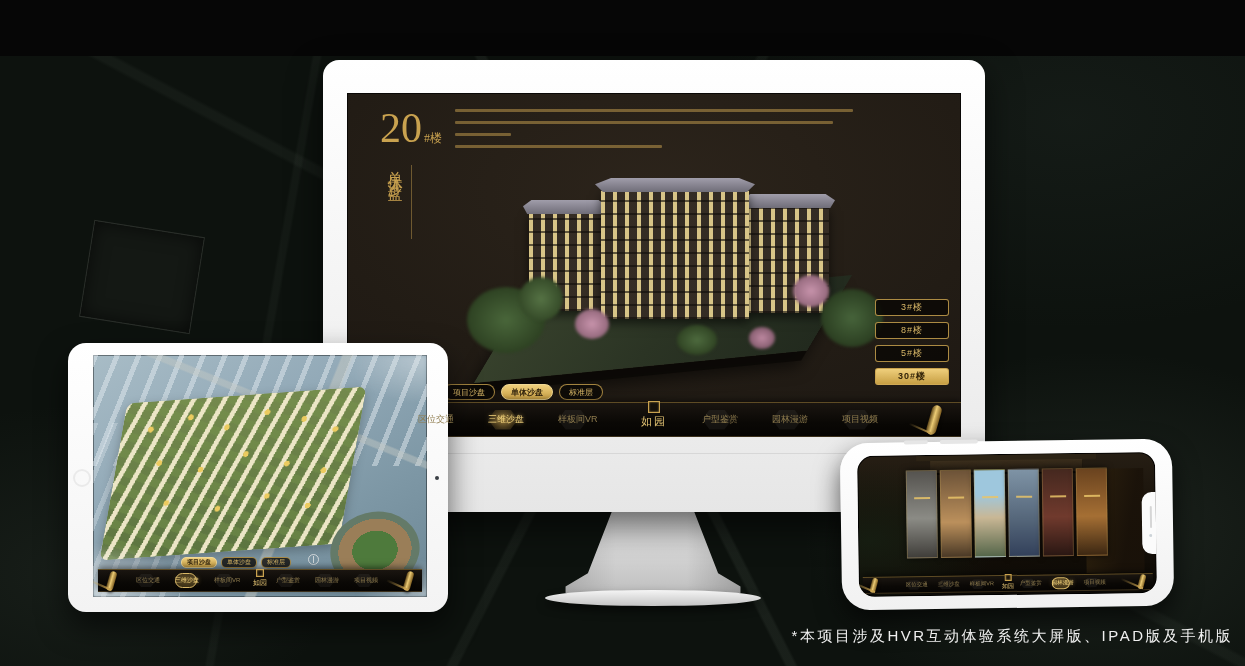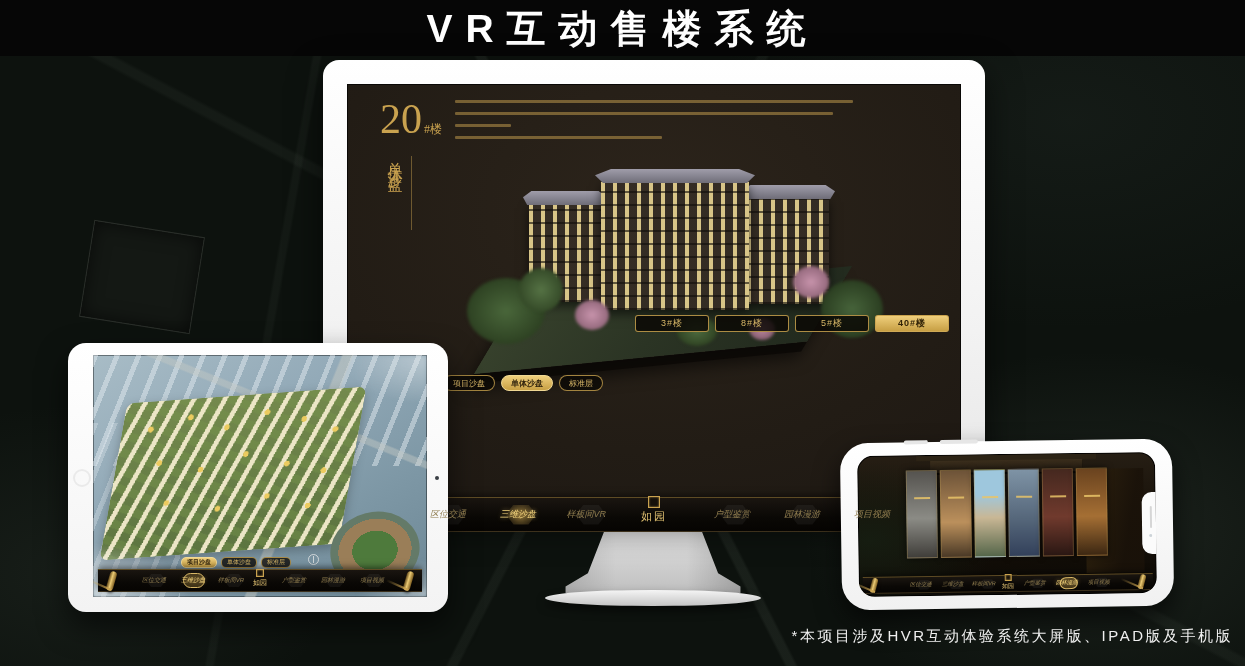--- a/index.html
+++ b/index.html
@@ -30,21 +30,21 @@
   .stand{position:absolute;left:560px;top:511px;width:186px;height:82px;
     clip-path:polygon(28% 0,72% 0,85% 76%,97% 92%,97% 100%,3% 100%,3% 92%,15% 76%);
     background:linear-gradient(180deg,#ececec,#d4d4d4 55%,#bfbfbf);}
   .stand::after{content:'';position:absolute;inset:0;
     background:linear-gradient(90deg,rgba(0,0,0,.14),transparent 30%,transparent 68%,rgba(0,0,0,.20));}
   .mon-base{position:absolute;left:545px;top:590px;width:216px;height:16px;border-radius:50%;
     background:linear-gradient(#f5f5f5,#c4c4c4);box-shadow:0 5px 10px rgba(0,0,0,.55);}
   .mon-frame{position:absolute;left:323px;top:60px;width:662px;height:452px;border-radius:16px;
     background:linear-gradient(#ffffff,#f2f2f2 60%,#e6e6e6);box-shadow:0 14px 34px rgba(0,0,0,.6);}
   .mon-seam{position:absolute;left:3px;right:3px;top:393px;height:1px;background:rgba(0,0,0,.08);}
-  .mon-screen{position:absolute;left:24px;top:24px;width:614px;height:448px;overflow:hidden;
+  .mon-screen{position:absolute;left:24px;top:33px;width:614px;height:344px;overflow:hidden;
     background:radial-gradient(120% 120% at 50% 28%, #2c241b 0%, #221c15 45%, #181310 100%);
     box-shadow:inset 0 0 0 1px #0a0806;}
 
   
   .m-title{position:absolute;left:33px;top:14px;color:#c9a24f;font-family:"Liberation Serif",serif;}
   .m-title .num{font-size:42px;line-height:1;}
   .m-title .unit{font-size:12px;margin-left:2px;}
   .m-sub{position:absolute;left:38px;top:66px;writing-mode:vertical-rl;text-orientation:upright;
     color:#c9a24f;font-size:15px;letter-spacing:5px;font-family:"Liberation Serif",serif;}
   .m-subline{position:absolute;left:64px;top:72px;width:1px;height:74px;background:rgba(201,162,79,.45);}
@@ -76,42 +76,42 @@
   .bld.wr{left:298px;bottom:70px;width:82px;height:106px;}
   .tree{position:absolute;border-radius:50%;filter:blur(1.5px);}
   .tree.g1{left:18px;bottom:30px;width:78px;height:66px;background:radial-gradient(#49663a,#223218);}
   .tree.g2{left:70px;bottom:62px;width:44px;height:44px;background:radial-gradient(#557244,#27391c);}
   .tree.g3{left:372px;bottom:36px;width:62px;height:58px;background:radial-gradient(#46633a,#1f2e16);}
   .tree.g4{left:228px;bottom:28px;width:40px;height:30px;background:radial-gradient(#4d6a3e,#243418);}
   .tree.p1{left:126px;bottom:44px;width:34px;height:30px;background:radial-gradient(#c793ab,#7e5668);}
   .tree.p2{left:344px;bottom:76px;width:36px;height:32px;background:radial-gradient(#c793ab,#7e5668);}
   .tree.p3{left:300px;bottom:34px;width:26px;height:22px;background:radial-gradient(#bd88a0,#6e4a5a);}
 
-  .floors{position:absolute;right:12px;top:206px;display:flex;gap:6px;margin-top:25px;}
+  .floors{position:absolute;right:12px;top:206px;display:flex;flex-direction:column;gap:6px;}
   .floor-btn{width:72px;height:15px;font-size:9px;letter-spacing:1px;color:#d9b868;
     border:1px solid rgba(201,162,79,.85);background:rgba(10,8,5,.85);border-radius:3px;
     display:flex;align-items:center;justify-content:center;cursor:pointer;}
   .floor-btn.active{background:linear-gradient(#efcf7c,#c79f44);color:#332408;font-weight:bold;}
 
   .pill-tabs{position:absolute;display:flex;gap:6px;justify-content:center;}
   .pill{display:flex;align-items:center;justify-content:center;border:1px solid rgba(201,162,79,.8);
     color:#d9b868;background:rgba(12,9,5,.78);cursor:pointer;white-space:nowrap;}
   .pill.active{background:linear-gradient(#efcf7c,#c79f44);color:#33250e;font-weight:bold;border-color:#f0d894;}
   .m-tabs{left:96px;top:291px;}
   .m-tabs .pill{height:14px;padding:0 9px;font-size:8px;border-radius:8px;}
   .t-tabs{left:88px;bottom:29px;gap:4px;}
   .t-tabs .pill{height:9px;padding:0 5px;font-size:6px;border-radius:5px;}
 
   
   .gold-nav{position:absolute;display:flex;align-items:center;justify-content:center;
     background:linear-gradient(#1a1510,#0a0805 60%,#060402);
     border-top:1px solid rgba(201,162,79,.45);border-bottom:1px solid rgba(201,162,79,.2);
     box-shadow:0 -2px 6px rgba(0,0,0,.5);}
-  .navitem{position:relative;display:flex;align-items:center;justify-content:flex-end;
-    color:#8f7c4e;cursor:pointer;height:100%;font-style:italic;}
+  .navitem{position:relative;display:flex;align-items:center;justify-content:flex-start;
+    color:#8f7c4e;cursor:pointer;height:100%;}
   .hex{position:absolute;clip-path:polygon(25% 0,75% 0,100% 50%,75% 100%,25% 100%,0 50%);
     background:rgba(255,255,255,.05);}
   .nl{position:relative;z-index:1;white-space:nowrap;}
   .navitem.active{color:#f2d37c;text-shadow:0 0 4px rgba(233,196,105,.7);}
   .navitem.active .hex{background:radial-gradient(circle,rgba(201,162,79,.6),rgba(201,162,79,.12) 75%);}
   .navlogo{display:flex;flex-direction:column;align-items:center;gap:1px;color:#e2c272;
     font-family:"Liberation Serif",serif;}
   .seal{border:1px solid #c9a24f;background:#15100a;box-shadow:inset 0 0 2px #c9a24f;}
   .scroll{position:absolute;border-radius:5px;transform:rotate(16deg);
     background:linear-gradient(90deg,#5d4518,#eccb74 45%,#7c5c20);
@@ -238,21 +238,20 @@
   .p5{background:linear-gradient(#45281f 0%,#703a2d 55%,#2a1713 100%);}
   .p6{background:linear-gradient(#6a431f 0%,#a56f34 55%,#3c2712 100%);}
 </style>
 </head>
 <body>
 
 <div class="stage">
   <div class="bg-map"></div>
   <div class="plaque"></div>
   <div class="title-band"></div>
-  <h1 class="page-title">VR互动售楼系统</h1>
 
   <div class="stand"></div>
   <div class="mon-base"></div>
   <div class="mon-frame">
     <div class="mon-seam"></div>
     <div class="mon-screen">
 
       <div class="m-title">
         <span class="num">20</span><span class="unit">#楼</span>
       </div>
@@ -278,21 +277,21 @@
         <span class="tree g4"></span>
         <span class="tree p1"></span>
         <span class="tree p2"></span>
         <span class="tree p3"></span>
       </div>
 
       <div class="floors">
         <div class="floor-btn">3#楼</div>
         <div class="floor-btn">8#楼</div>
         <div class="floor-btn">5#楼</div>
-        <div class="floor-btn active">40#楼</div>
+        <div class="floor-btn active">30#楼</div>
       </div>
 
       <div class="pill-tabs m-tabs">
         <div class="pill">项目沙盘</div>
         <div class="pill active">单体沙盘</div>
         <div class="pill">标准层</div>
       </div>
 
       <div class="gold-nav m-nav">
         <div class="navitem">

